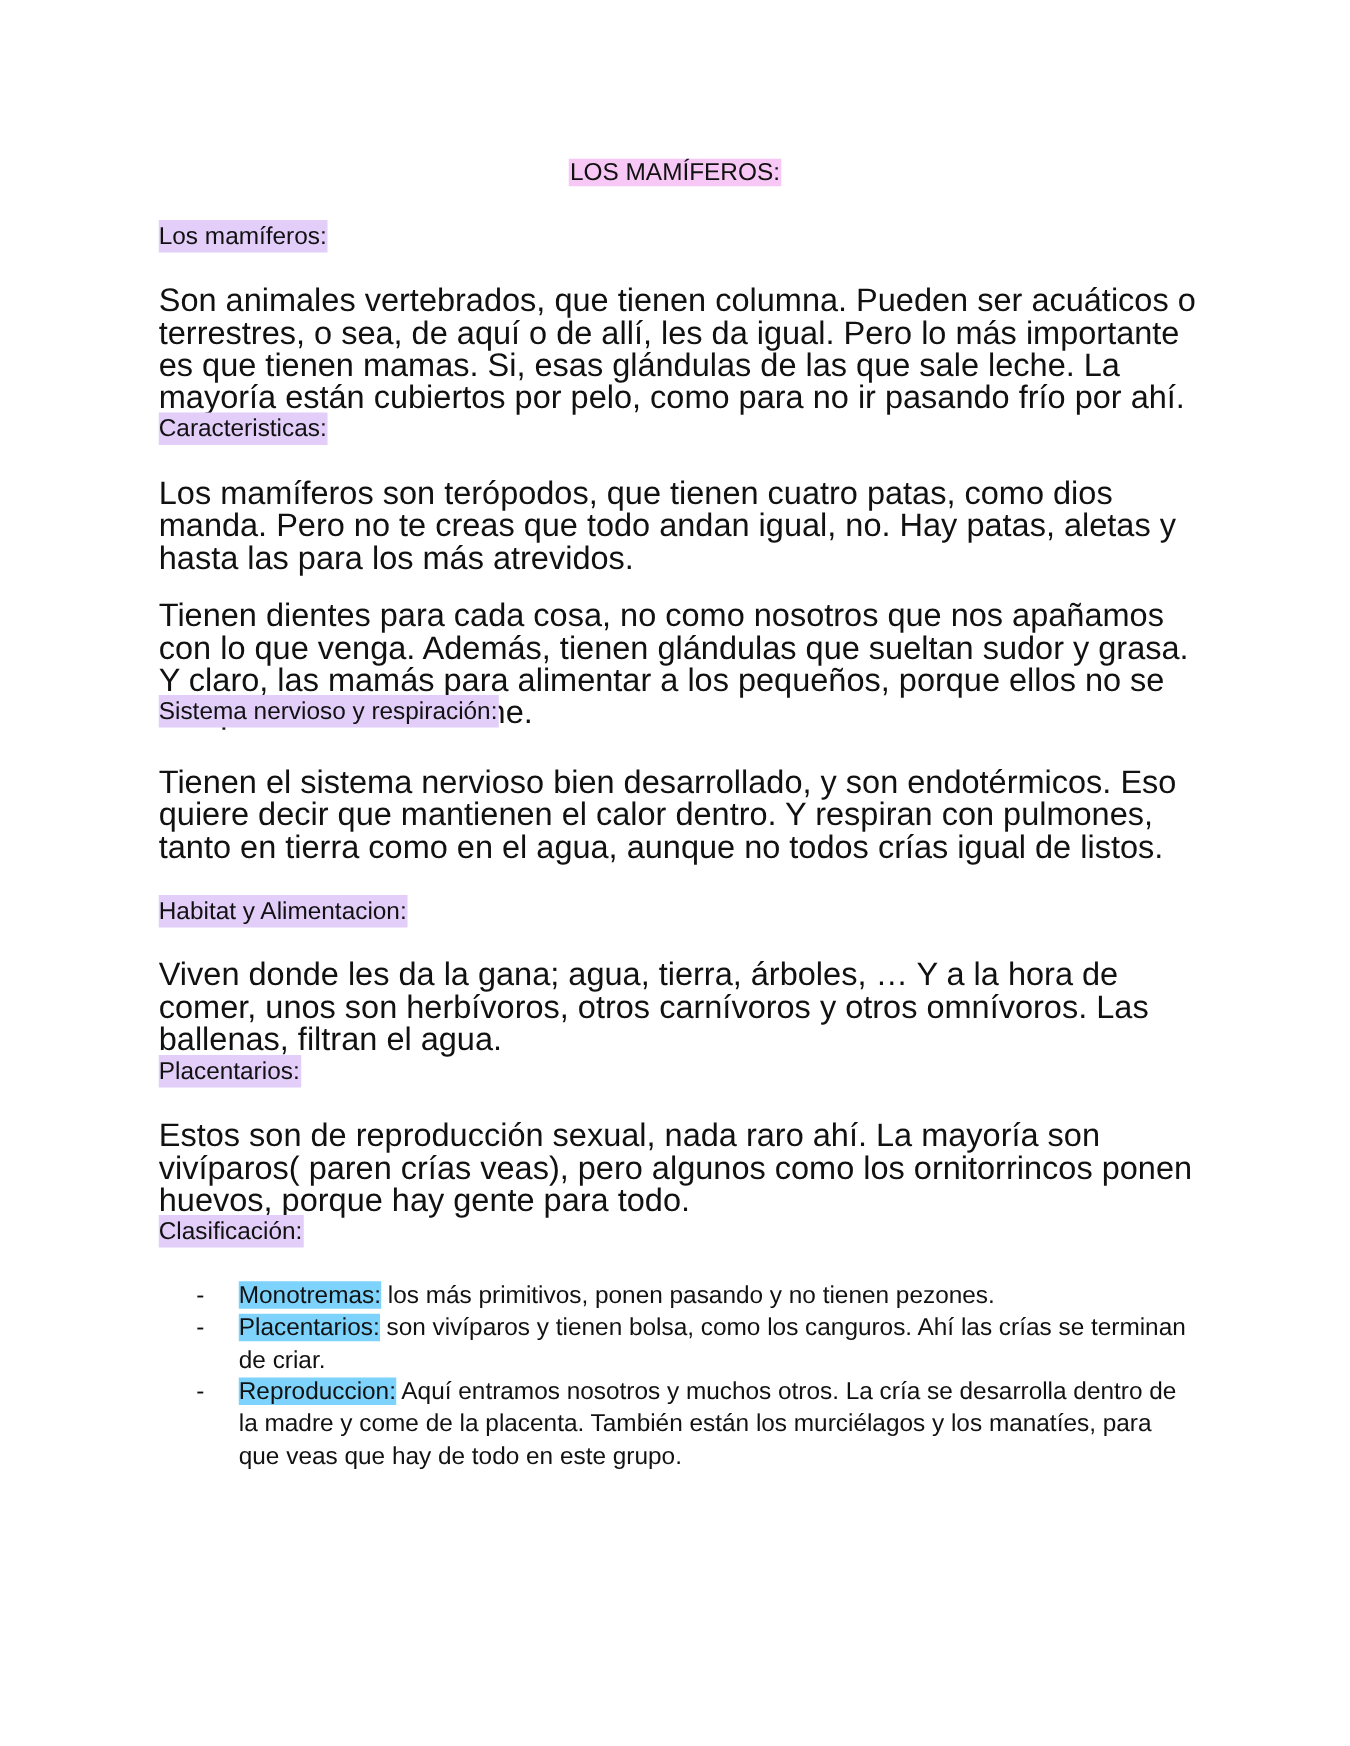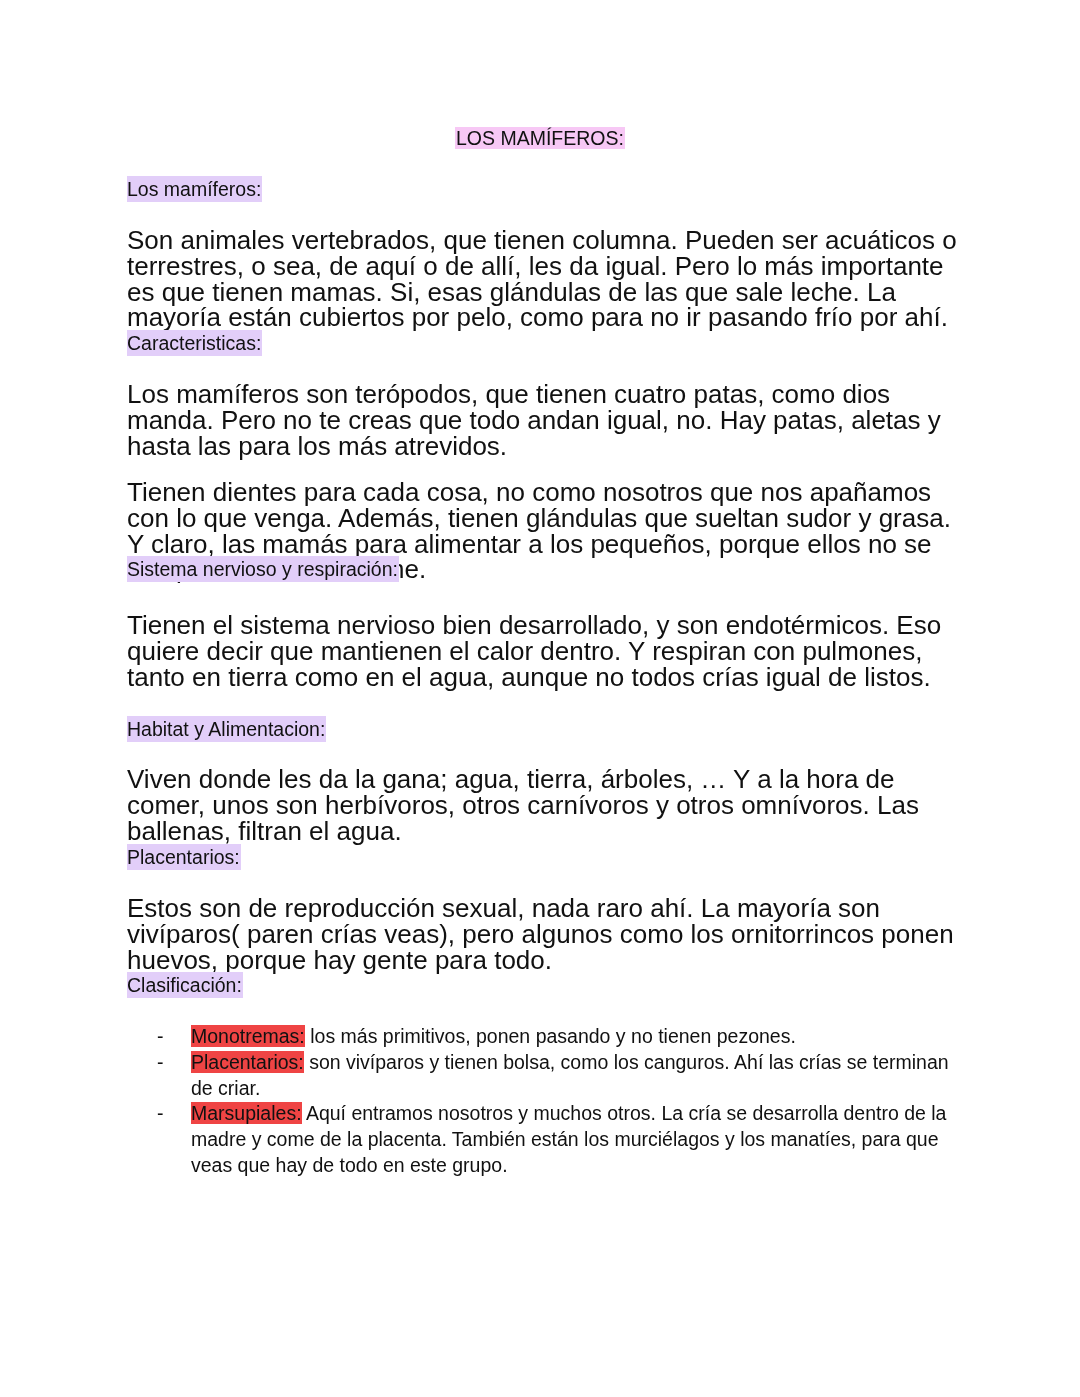--- a/index.html
+++ b/index.html
@@ -6,21 +6,21 @@
     body {
       width: 1080px; height: 1397px; position: relative; overflow: hidden;
       font-family: "Liberation Sans", sans-serif;
       color: #111111;
     }
     .page { position: absolute; left: 127px; top: 0; width: 830px; }
     .title-wrap { position: absolute; left: 0; width: 1080px; top: 125px; text-align: center; }
     .title { font-size: 19.5px; line-height: 26px; padding: 0 1px; }
     .hl-pink { background: #f7c8f5; }
     .hl-lav { background: #e2cef9; }
-    .hl-cyan { background: #ef4444; text-align: right; }
+    .hl-cyan { background: #7dd3fc; text-align: right; }
     .heading { position: absolute; left: 0; font-size: 19.5px; line-height: 26px; padding: 0 1px 0 0; }
     .para { position: absolute; left: 0; width: 830px; font-size: 26px; line-height: 25.8px; margin: 0; }
     .list { position: absolute; left: 0; width: 830px; margin: 0; padding: 0; list-style: none; font-size: 19.5px; line-height: 25.8px; }
     .list li { position: relative; padding-left: 64px; }
     .list .dash { position: absolute; left: 30px; top: 0; }
   </style>
 </head>
 <body>
 
 <div class="title-wrap">
@@ -51,17 +51,17 @@
     <li>
       <span class="dash">-</span>
       <span class="hl-cyan">Monotremas:</span><span> los más primitivos, ponen pasando y no tienen pezones.</span>
     </li>
     <li>
       <span class="dash">-</span>
       <span class="hl-cyan">Placentarios:</span><span> son vivíparos y tienen bolsa, como los canguros. Ahí las crías se terminan de criar.</span>
     </li>
     <li>
       <span class="dash">-</span>
-      <span class="hl-cyan">Marsupiales:</span><span> Aquí entramos nosotros y muchos otros. La cría se desarrolla dentro de la madre y come de la placenta. También están los murciélagos y los manatíes, para que veas que hay de todo en este grupo.</span>
+      <span class="hl-cyan">Reproduccion:</span><span> Aquí entramos nosotros y muchos otros. La cría se desarrolla dentro de la madre y come de la placenta. También están los murciélagos y los manatíes, para que veas que hay de todo en este grupo.</span>
     </li>
   </ul>
 
 </div>
 
 </body></html>

